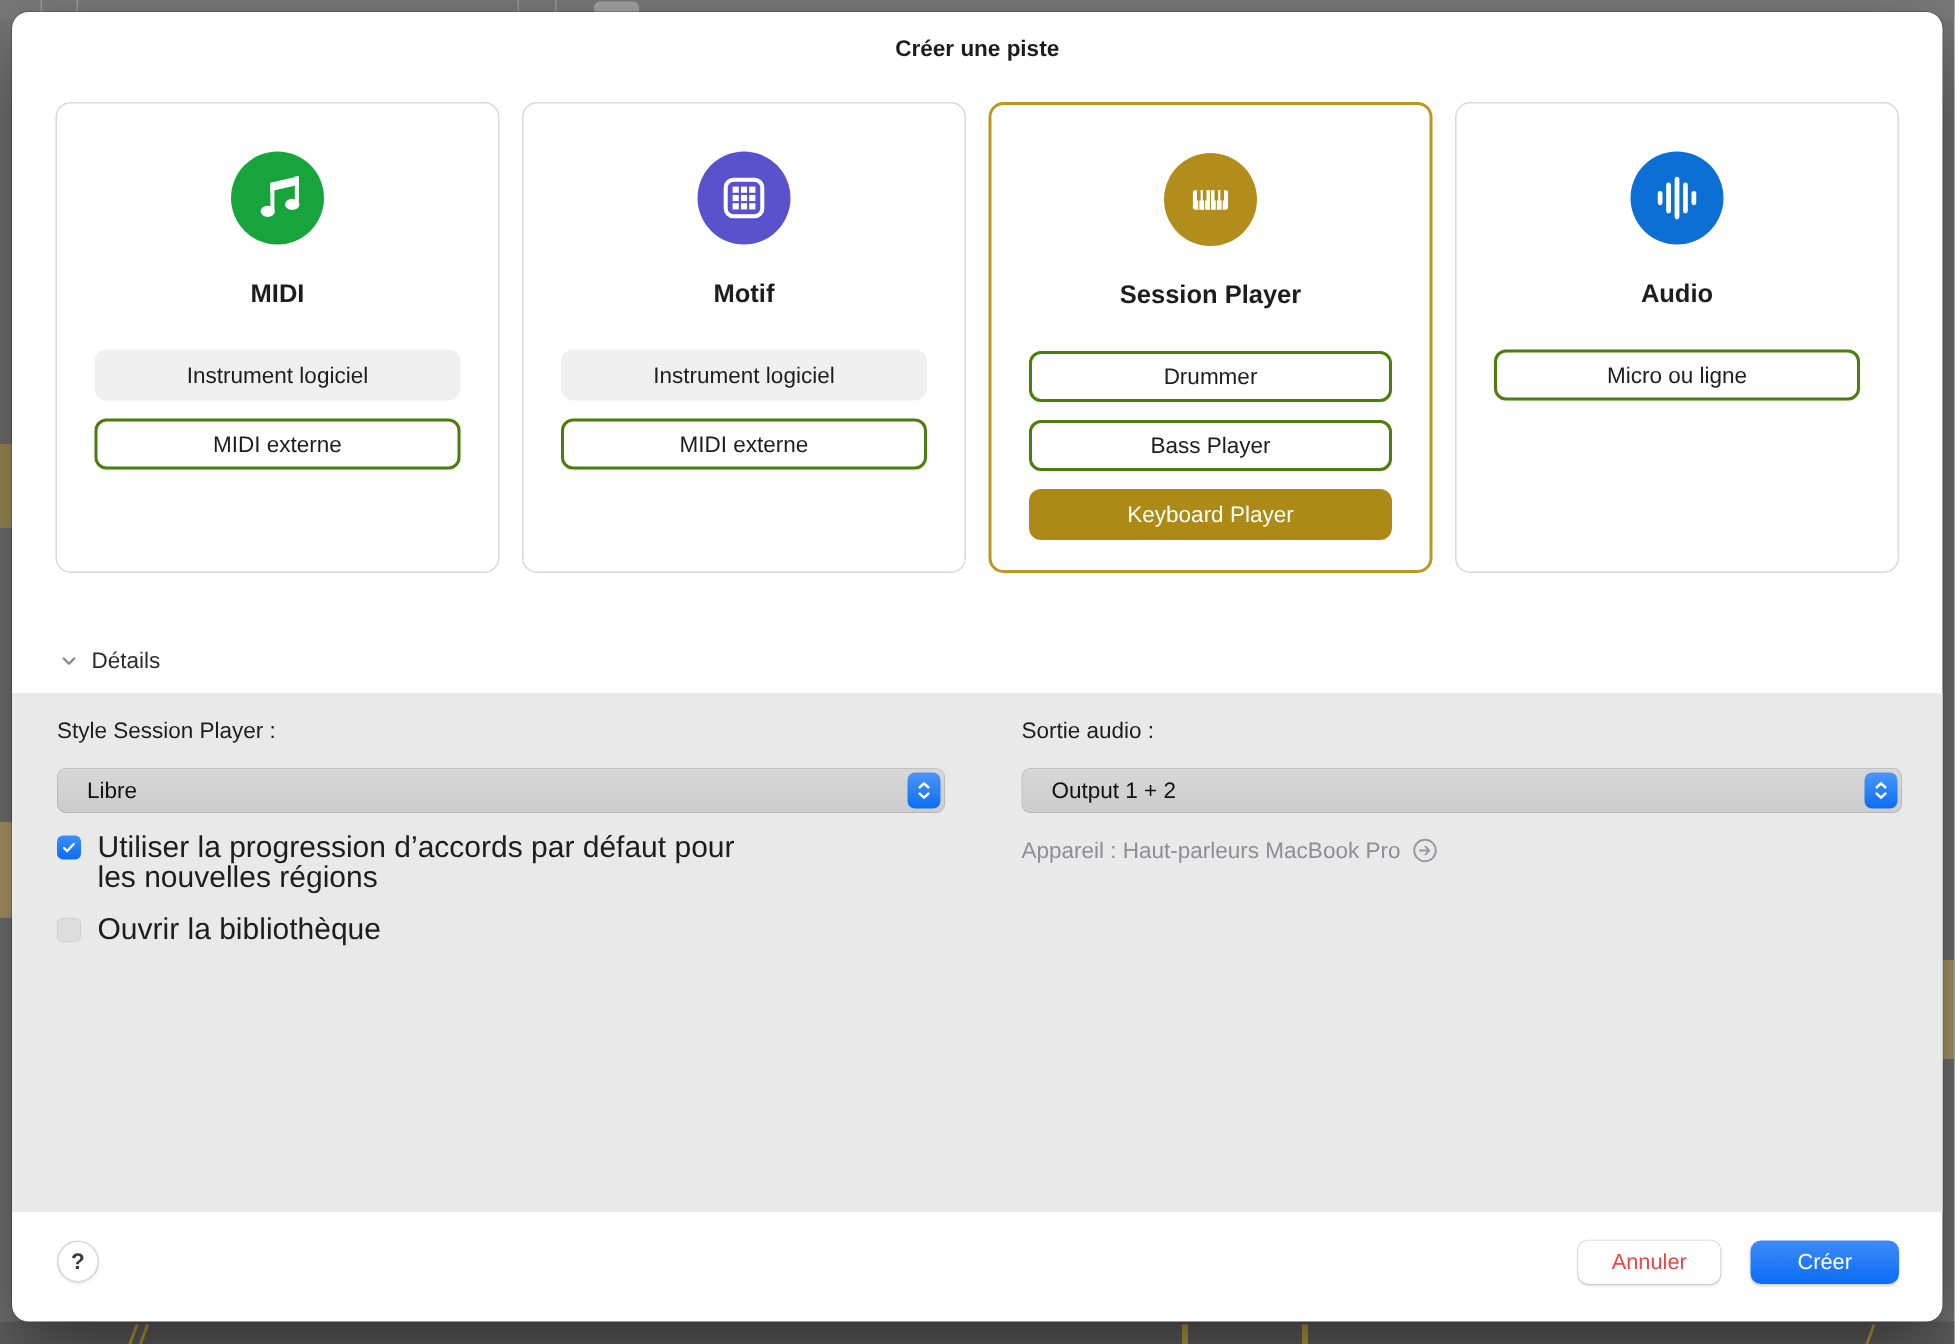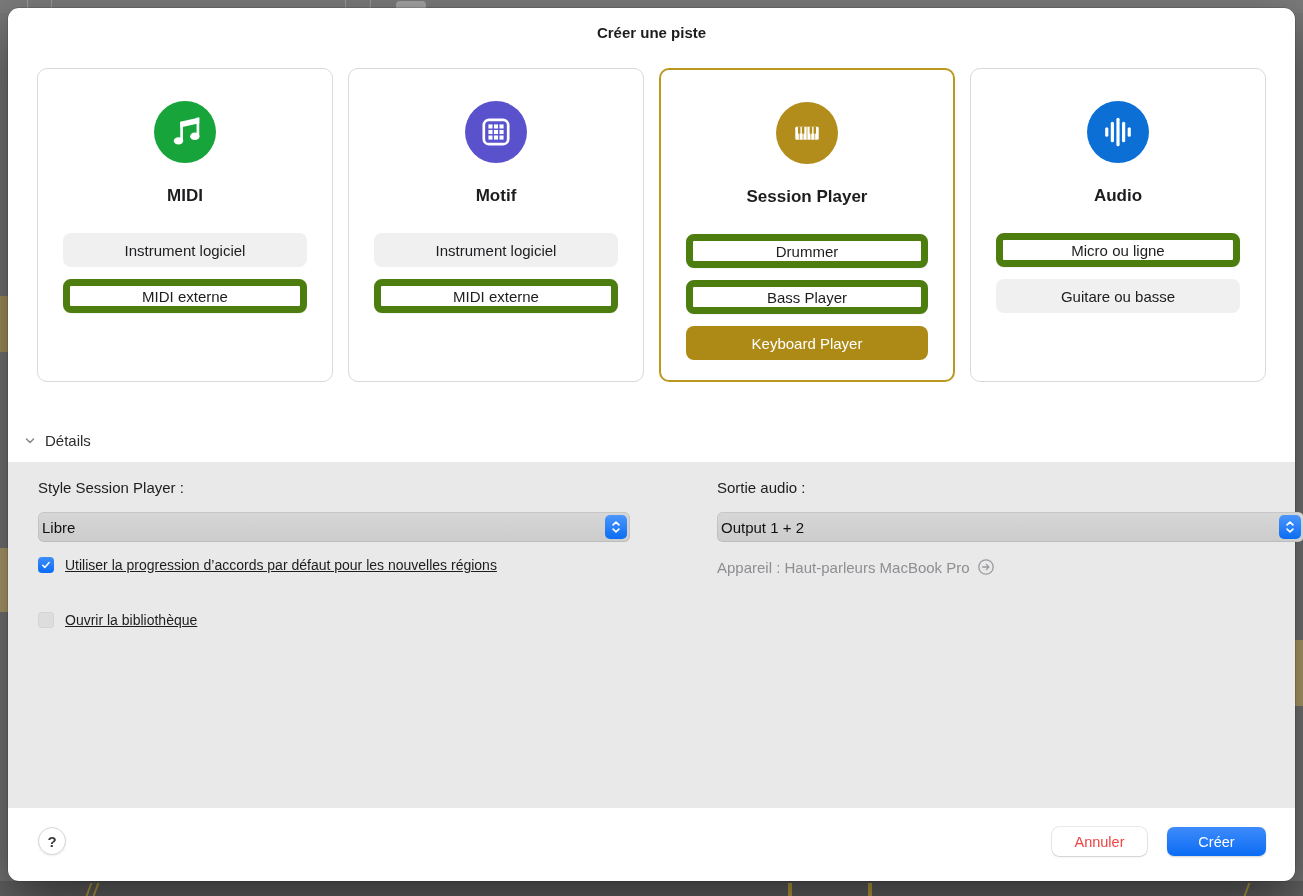--- a/index.html
+++ b/index.html
@@ -30,44 +30,44 @@
     display:flex; flex-direction:column; align-items:center; cursor:default; }
   .card--selected { border:2px solid var(--c,#bb9820); }
   .card-icon { margin-top:32px; width:62px; height:62px; border-radius:50%;
     background:var(--c,#999); display:flex; align-items:center; justify-content:center; }
   .card-icon svg { width:38px; height:38px; }
   .card-title { margin-top:23px; font-size:17px; font-weight:700; color:#1d1d1f; height:21px; }
   .card-opts { margin-top:26px; width:calc(100% - 50px); display:flex; flex-direction:column; gap:12px; }
   .opt { height:34px; border-radius:8px; border:none; font-size:15px; color:#1d1d1f;
     font-family:inherit; display:flex; align-items:center; justify-content:center; width:100%; }
   .opt--highlighted { background:#f0f0f1; }
-  .opt--plain { background:#fff; border:7px solid #4d7c0f; box-shadow:0 .5px 1px rgba(0,0,0,.05); }
+  .opt--plain { background:#fff; border:2px solid #4d7c0f; box-shadow:0 .5px 1px rgba(0,0,0,.05); }
   .opt--selected { background:var(--c,#ad8a16); color:#fff; }
 
   
-  .details-header { position:absolute; left:16px; top:424px; display:flex; align-items:center; gap:9px;text-align:center; }
+  .details-header { position:absolute; left:32px; top:424px; display:flex; align-items:center; gap:9px;text-align:center; }
   .details-header span { font-size:15px; color:#2c2c2e; }
   .details-panel { position:absolute; left:0; top:454px; width:100%; height:346px; background:#e9e9e9; }
   .col-left  { position:absolute; left:30px;  top:0; width:592px; height:100%; }
-  .col-right { position:absolute; left:673px; top:0; width:587px; height:100%;margin-left:36px; }
+  .col-right { position:absolute; left:673px; top:0; width:587px; height:100%; }
   .field-label { position:absolute; top:17px; font-size:15px; color:#1d1d1f; }
   .dropdown { position:absolute; top:50px; left:0; width:100%; height:30px; border-radius:6px;
     background:linear-gradient(#d7d7d7,#cccccc); box-shadow:inset 0 0 0 .5px rgba(0,0,0,.14);
     display:flex; align-items:center; }
-  .dropdown-value { padding-left:4px; font-size:15px; color:#111; }
+  .dropdown-value { padding-left:20px; font-size:15px; color:#111; }
   .dropdown-stepper { position:absolute; right:3px; top:3px; width:22px; height:24px; border-radius:5px;
     background:linear-gradient(#4b96fb,#0c6df3); display:flex; align-items:center; justify-content:center; }
   .check-row { position:absolute; left:0; display:flex; align-items:flex-start; gap:11px; }
   .check-row1 { top:93px; }
   .check-row2 { top:148px; }
   .checkbox { width:16px; height:16px; border-radius:4px; flex:0 0 auto; margin-top:2px;
     display:flex; align-items:center; justify-content:center; }
   .checkbox--on  { background:linear-gradient(#3f8ef9,#0a6bf5); }
   .checkbox--off { background:#dddddd; box-shadow:inset 0 0 0 .5px rgba(0,0,0,.08); }
-  .check-label { font-size:14px; color:#1d1d1f; line-height:20px; max-width:448px;text-decoration:underline; }
+  .check-label { font-size:20px; color:#1d1d1f; line-height:20px; max-width:448px; }
   .device-line { position:absolute; top:96px; left:0; display:flex; align-items:center; gap:7px; }
   .device-line span { font-size:15px; color:#8e8e93; }
 
   
   .help-btn { position:absolute; left:30px; top:819px; width:28px; height:28px; border-radius:50%;
     background:#fff; border:1px solid #d6d6d6; box-shadow:0 1px 2px rgba(0,0,0,.08);
     display:flex; align-items:center; justify-content:center; font-size:15px; font-weight:700; color:#3a3a3c; }
   .count-group { position:absolute; left:290px; top:820px; width:382px; height:27px;
     display:flex; align-items:center; justify-content:flex-end; gap:10px; }
   .count-label { font-size:15px; color:#1d1d1f; }
@@ -187,21 +187,20 @@
               <rect x="7.45" y="5.5" width="2" height="13" rx="1"></rect>
               <rect x="11" y="3" width="2" height="18" rx="1"></rect>
               <rect x="14.55" y="5.5" width="2" height="13" rx="1"></rect>
               <rect x="18.1" y="9" width="2" height="6" rx="1"></rect>
             </g>
           </svg>
         </div>
         <div class="card-title">Audio</div>
         <div class="card-opts">
           <button class="opt opt--plain">Micro ou ligne</button>
-          <button class="opt opt--highlighted">Guitare ou basse</button>
         </div>
       </div>
     </div>
 
     <div class="details-header">
       <svg width="12" height="12" viewBox="0 0 12 12">
         <path d="M2.5 4 6 7.5 9.5 4" fill="none" stroke="#8a8a8a" stroke-width="1.6" stroke-linecap="round" stroke-linejoin="round"></path>
       </svg>
       <span>Détails</span>
     </div>

